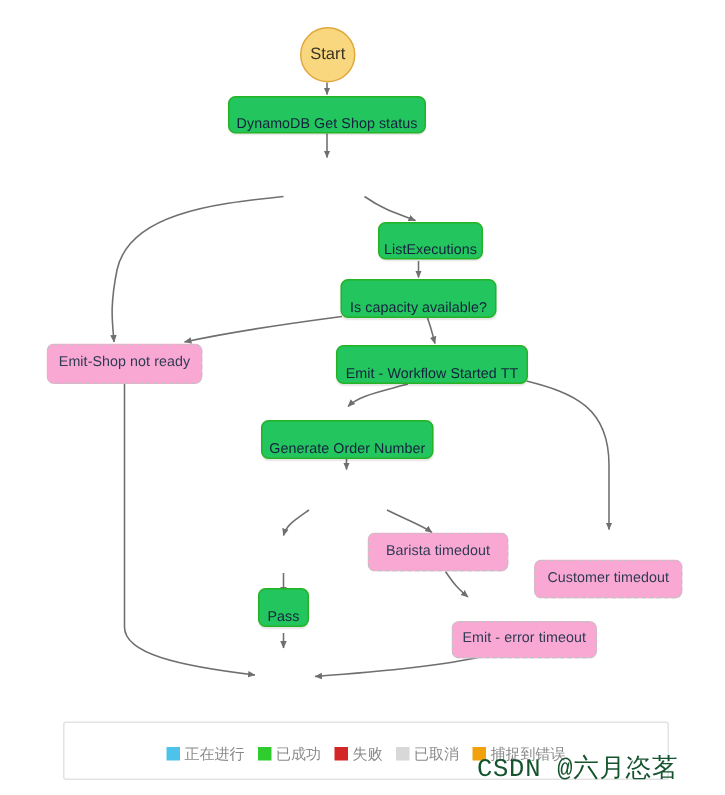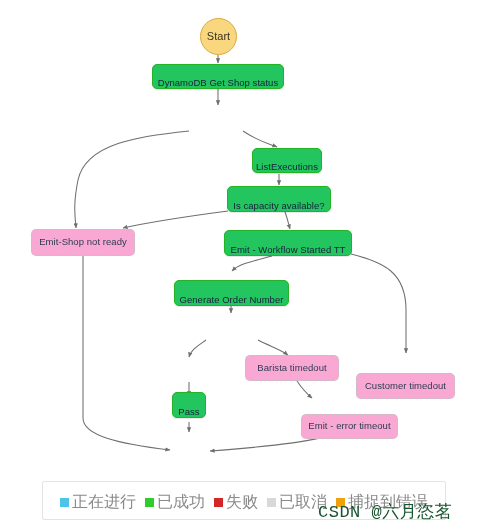--- a/index.html
+++ b/index.html
@@ -85,21 +85,21 @@
   #legend-items {
     display: flex;
     align-items: center;
     gap: 9px;
     transform: translateY(2px);
   }
   .legend-item {
     display: flex;
     align-items: center;
     gap: 3px;
-    font-size: 16px;
+    font-size: 10px;
     color: #8a8a8a;
     white-space: nowrap;
   }
   .legend-swatch {
     width: 9px;
     height: 9px;
     display: inline-block;
     flex: 0 0 auto;
   }
 

